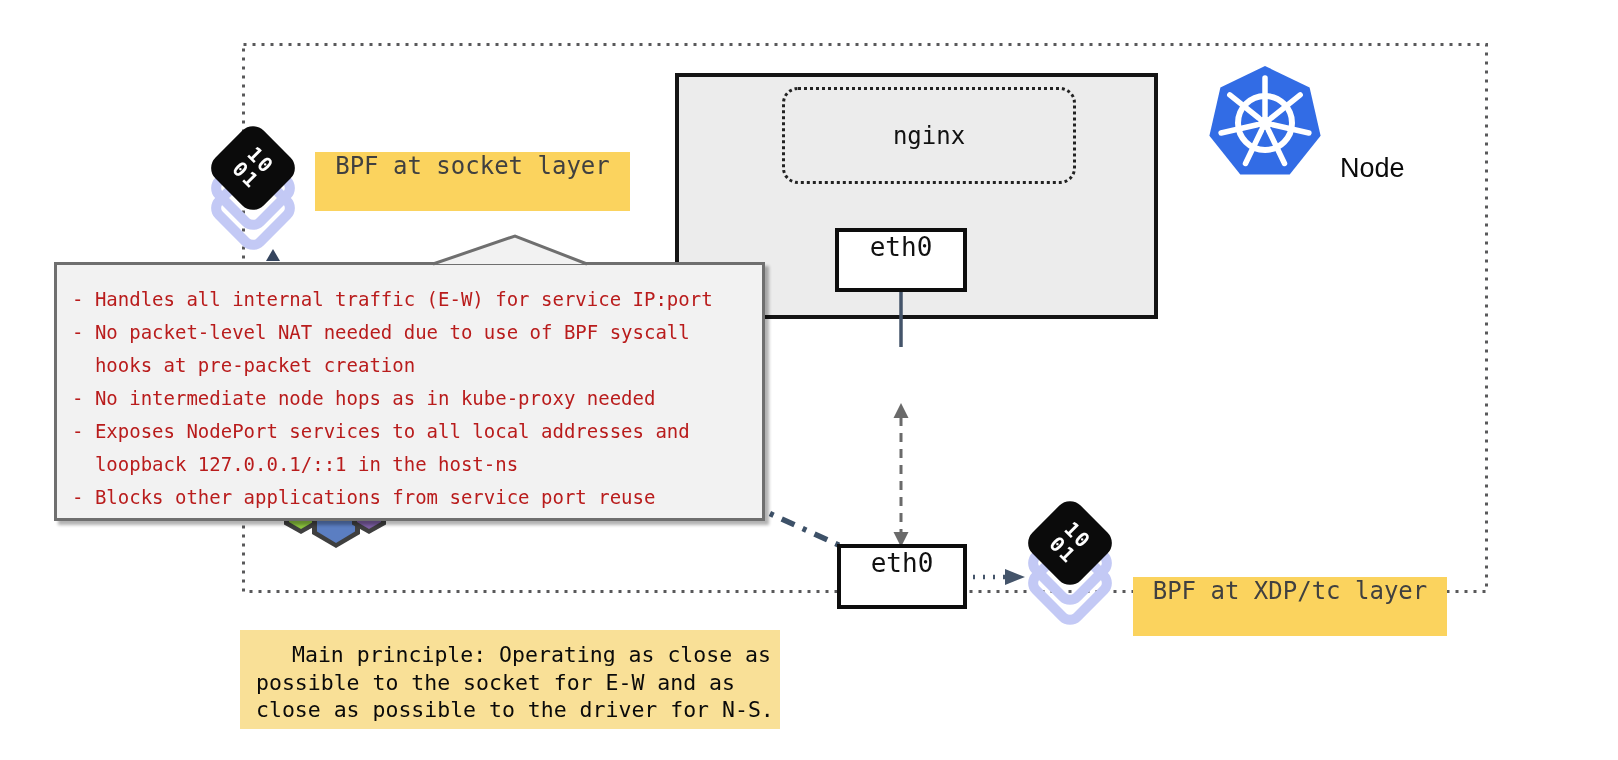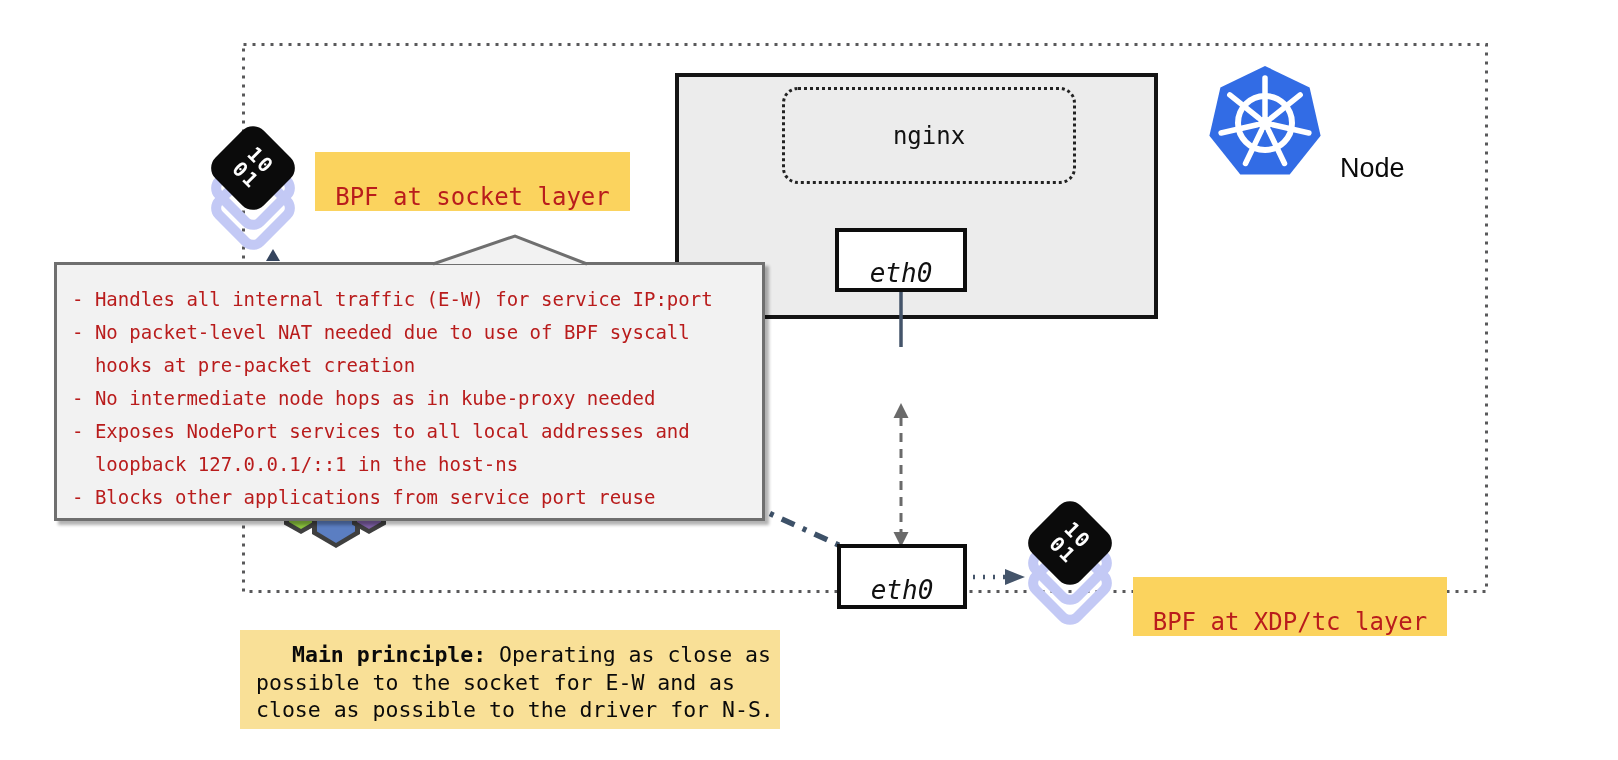--- a/index.html
+++ b/index.html
@@ -12,22 +12,22 @@
   .z1{z-index:1;} .z2{z-index:2;} .z3{z-index:3;} .z4{z-index:4;}
   .z5{z-index:5;} .z6{z-index:6;} .z7{z-index:7;}
 
   
   .pod-box{left:675px;top:73px;width:483px;height:246px;background:#ECECEC;
            border:4px solid #141414;box-sizing:border-box;}
   .nginx-box{left:782px;top:87px;width:294px;height:97px;border:3px dotted #222;
              border-radius:16px;box-sizing:border-box;display:flex;align-items:center;
              justify-content:center;font-size:24px;}
   .iface{width:132px;height:64px;background:#ffffff;border:4px solid #0d0d0d;
-         box-sizing:border-box;display:flex;align-items:flex-end;justify-content:center;
-         font-size:26px;font-style:italic;}
+         box-sizing:border-box;display:flex;align-items:flex-start;justify-content:center;
+         font-size:26px;}
   .eth0-pod{left:835px;top:228px;}
   .lxc0{left:835px;top:343px;}
   .eth0-host{left:837px;top:544px;width:130px;height:65px;}
 
   
   .k8s{left:1208px;top:66px;}
   .node-label{left:1340px;top:105px;font-family:"Liberation Sans",sans-serif;
               font-size:27px;color:#0a0a0a;margin-top:48px;}
 
   
@@ -38,22 +38,22 @@
   .bpf-icon .bits{color:#ffffff;font-weight:bold;font-size:20px;line-height:21px;
         white-space:pre;text-align:center;letter-spacing:2px;}
   .bpf-icon .chev{position:absolute;left:14px;width:68px;height:68px;border-radius:15px;
         border:10px solid #C3C9F5;box-sizing:border-box;transform:rotate(45deg);}
   .bpf-icon .chev.c1{top:27px;z-index:-1;}
   .bpf-icon .chev.c2{top:47px;z-index:-2;}
   .bpf-socket-icon{left:205px;top:127px;}
   .bpf-xdp-icon{left:1022px;top:502px;}
 
   
-  .hl{background:#FBD35E;display:flex;align-items:flex-end;justify-content:center;
-      font-size:24px;color:#b91c1c;}
+  .hl{background:#FBD35E;display:flex;align-items:flex-start;justify-content:center;
+      font-size:24px;color:#404040;}
   .hl-socket{left:315px;top:152px;width:315px;height:59px;}
   .hl-xdp{left:1133px;top:577px;width:314px;height:59px;}
 
   
   .tooltip{left:54px;top:262px;width:711px;height:259px;background:#F2F2F2;
            border:3px solid #6f6f6f;box-sizing:border-box;
            box-shadow:4px 4px 3px rgba(0,0,0,0.30);}
   .tooltip-text{position:absolute;left:15px;top:18px;white-space:pre;
                 font-size:19px;line-height:33px;color:#b91c1c;}
   .arrowhead-up{left:266px;top:249px;width:0;height:0;
@@ -68,21 +68,21 @@
   .hex-green .in{background:#8DC63F;}
   .hex-blue{left:312px;top:494px;width:48px;height:54px;background:#3f3f3f;}
   .hex-blue .in{background:#5B7EC2;}
   .hex-purple{left:352px;top:497px;width:34px;height:37px;background:#3f3f3f;}
   .hex-purple .in{background:#7E5FA5;}
 
   
   .principle{left:240px;top:630px;width:540px;height:99px;background:#F9E097;
              box-sizing:border-box;padding:11px 0 0 16px;font-size:21.5px;
              line-height:27.6px;color:#0a0a0a;}
-  .principle .lead{font-weight:bold;padding-left:36px;}
+  .principle .lead{font-weight:normal;padding-left:36px;}
   .principle .body{white-space:pre;}
 </style>
 </head>
 <body>
 
 <div id="canvas">
 
   <svg class="layer z1" width="1618" height="760">
     <rect x="243.5" y="44.5" width="1243" height="547" fill="none" stroke="#58585a" stroke-width="3" stroke-dasharray="3 6"></rect>
   </svg>

